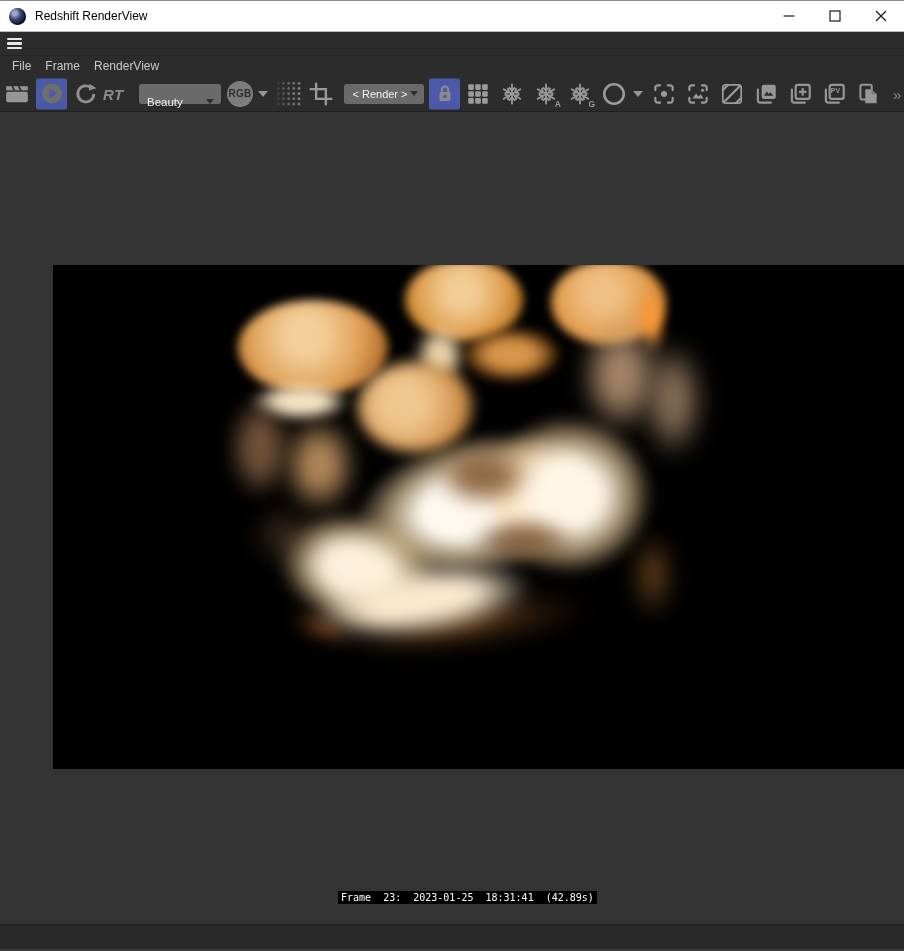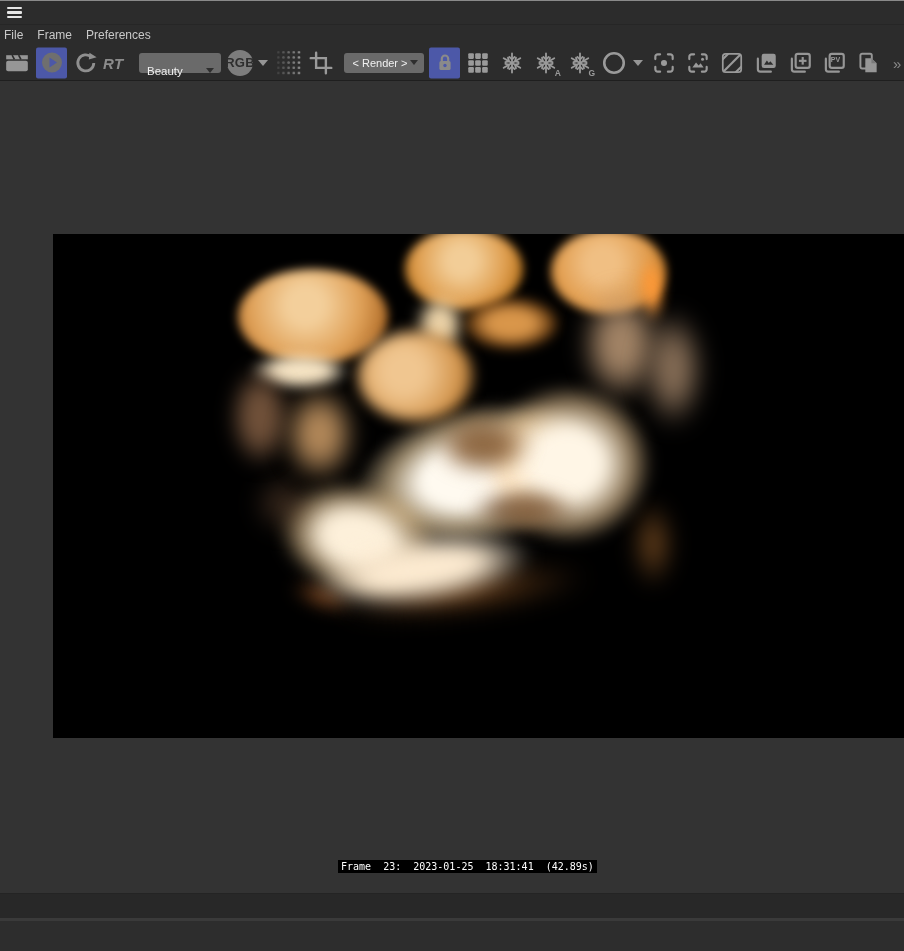--- a/index.html
+++ b/index.html
@@ -19,35 +19,35 @@
   .win-btn{ width:46px; height:100%; display:flex; align-items:center; justify-content:center; }
   .win-btn svg{ display:block; }
 
   
   .hamburger-row{ height:24px; background:#2c2c2c; display:flex; align-items:center; border-bottom:1px solid #262626;}
   .hamburger{ margin-left:7px; width:15px; display:flex; flex-direction:column; gap:2px; }
   .hamburger span{ height:2.4px; background:#e6e6e6; border-radius:1px; }
 
   .menubar{ height:20px; background:#2c2c2c; display:flex; align-items:center; }
   .menu-item{ color:#c9c9c9; font-size:12px; padding:0 7px; }
-  .menu-item:first-child{ padding-left:4px; }
+  .menu-item:first-child{ padding-left:12px; }
 
   
   .toolbar{ position:relative; height:36px; background:#2c2c2c; border-bottom:1px solid #1f1f1f; }
   .tb{ position:absolute; top:50%; transform:translateY(-50%); display:flex; align-items:center; justify-content:center; }
   .ico{ width:26px; height:26px; }
   .ico svg{ width:100%; height:100%; display:block; }
   .active-sq{ width:31px; height:31px; background:#4c58a8; border-radius:2px; }
   .rt-label{ font-size:15px; font-weight:bold; font-style:italic; color:#8c8c8c; letter-spacing:.5px; }
   .pill{ height:20px; background:#6a6a6a; border-radius:3px; display:flex; align-items:center; color:#f1f1f1;
          font-size:11.5px; }
   .pill .caret-dark{ width:0; height:0; border-left:4.5px solid transparent; border-right:4.5px solid transparent;
                      border-top:5px solid #2e2e2e; }
   .rgb-btn{ width:26px; height:26px; border-radius:50%; background:#7d7d7d; display:flex; align-items:center;
-            justify-content:center; font-size:13px; font-weight:bold; color:#2e2e2e; letter-spacing:.2px; }
+            justify-content:center; font-size:10px; font-weight:bold; color:#2e2e2e; letter-spacing:.2px; }
   .caret{ width:0; height:0; border-left:5px solid transparent; border-right:5px solid transparent;
           border-top:6px solid #969696; }
   .sf-letter{ position:absolute; right:-2px; bottom:-2px; font-size:8.5px; font-weight:bold; color:#9a9a9a; }
   .pv-overlay{ position:absolute; left:8px; top:3px; width:13px; height:13px; display:flex; align-items:center;
                justify-content:center; font-size:7px; font-weight:bold; color:#9a9a9a; }
   .overflow-chev{ color:#8a8a8a; font-size:15px; letter-spacing:-2px; }
 
   
   .viewport{ position:relative; height:812px; background:#333333; }
   .render-image{ position:absolute; left:53px; top:153px; width:851px; height:504px; background:#000;
@@ -93,33 +93,55 @@
       <linearGradient id="dotfade" x1="0" y1="0" x2="1" y2="0">
         <stop offset="0" stop-color="#2c2c2c" stop-opacity="0.85"></stop>
         <stop offset="1" stop-color="#2c2c2c" stop-opacity="0"></stop>
       </linearGradient>
       <clipPath id="sq-clip">
           <rect x="3.5" y="3.5" width="17" height="17" rx="2.5"></rect>
         </clipPath>
     </defs>
   </svg>
 
+  <div class="titlebar">
+    <div class="app-icon"></div>
+    <span class="win-title">Redshift RenderView</span>
+    <div class="win-controls">
+      <div class="win-btn">
+        <svg width="12" height="12">
+            <line x1="0.5" y1="6" x2="11.5" y2="6" stroke="#1b1b1b" stroke-width="1.2"></line>
+          </svg>
+      </div>
+      <div class="win-btn">
+        <svg width="12" height="12">
+            <rect x="1" y="1" width="10" height="10" fill="none" stroke="#1b1b1b" stroke-width="1.2"></rect>
+          </svg>
+      </div>
+      <div class="win-btn">
+        <svg width="12" height="12">
+          <line x1="1" y1="1" x2="11" y2="11" stroke="#1b1b1b" stroke-width="1.2"></line>
+          <line x1="11" y1="1" x2="1" y2="11" stroke="#1b1b1b" stroke-width="1.2"></line>
+        </svg>
+      </div>
+    </div>
+  </div>
 
   <div class="hamburger-row">
     <div class="hamburger">
         <span></span>
         <span></span>
         <span></span>
       </div>
   </div>
 
   <div class="menubar">
     <span class="menu-item">File</span>
     <span class="menu-item">Frame</span>
-    <span class="menu-item">Preferences</span>
+    <span class="menu-item">RenderView</span>
   </div>
 
   <div class="toolbar">
 
     <div class="tb ico" style="left:4px">
       <svg viewBox="0 0 24 24">
         <rect x="2" y="10" width="20" height="9.5" rx="1.8" fill="#969696"></rect>
         <path d="M2 4.8 H22 V8.6 H2 Z" fill="#969696"></path>
         <line x1="7.5" y1="4.8" x2="9.6" y2="8.6" stroke="#2c2c2c" stroke-width="1.5"></line>
         <line x1="13.5" y1="4.8" x2="15.6" y2="8.6" stroke="#2c2c2c" stroke-width="1.5"></line>

